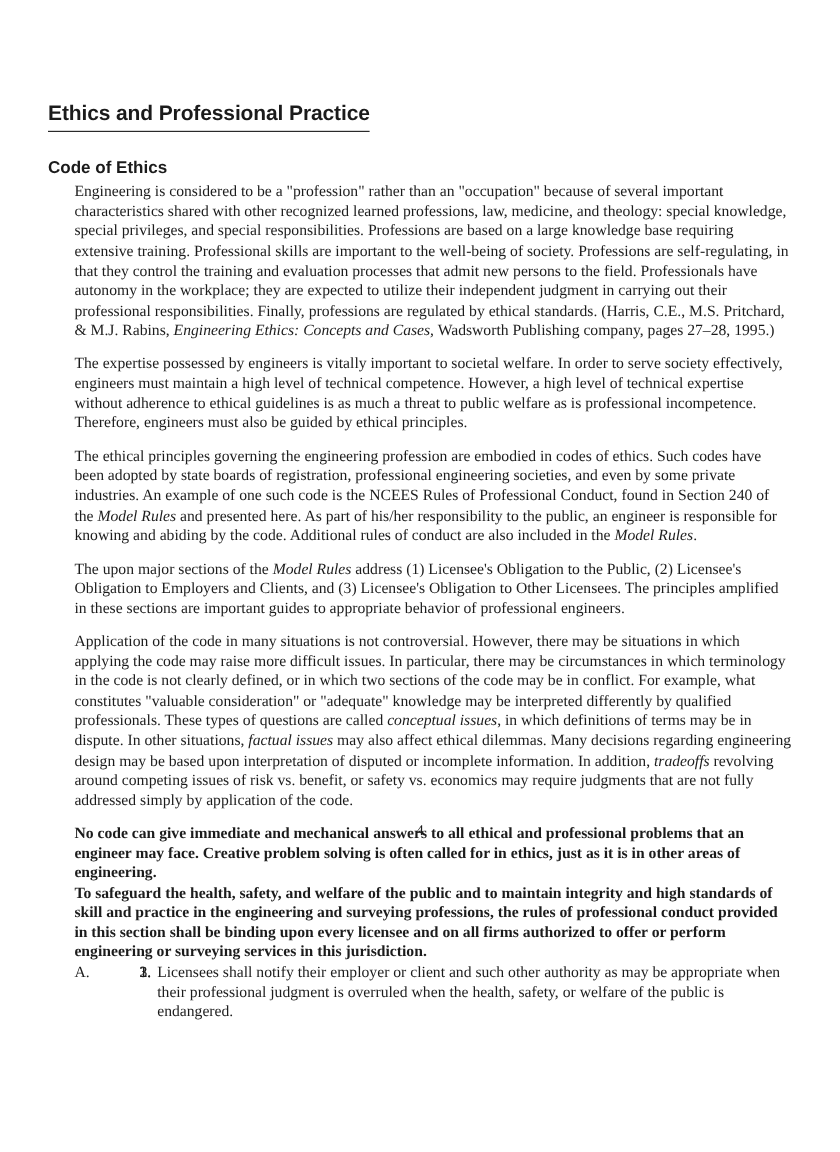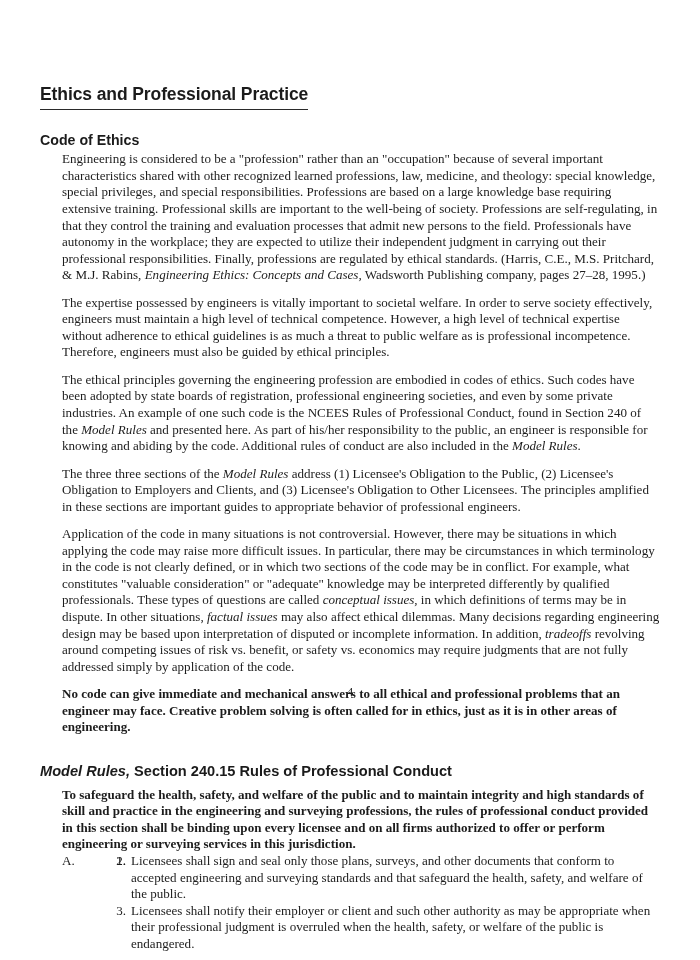--- a/index.html
+++ b/index.html
@@ -138,40 +138,38 @@
 <div class="page">
 
   <h1 class="doc-title">Ethics and Professional Practice</h1>
 
   <h2 class="section-heading">Code of Ethics</h2>
 
   <div class="body-block">
     <p class="para"><span>Engineering is considered to be a "profession" rather than an "occupation" because of several important characteristics shared with other recognized learned professions, law, medicine, and theology: special knowledge, special privileges, and special responsibilities. Professions are based on a large knowledge base requiring extensive training. Professional skills are important to the well-being of society. Professions are self-regulating, in that they control the training and evaluation processes that admit new persons to the field. Professionals have autonomy in the workplace; they are expected to utilize their independent judgment in carrying out their professional responsibilities. Finally, professions are regulated by ethical standards. (Harris, C.E., M.S. Pritchard, &amp; M.J. Rabins, </span><span class="it">Engineering Ethics: Concepts and Cases,</span><span> Wadsworth Publishing company, pages 27–28, 1995.)</span></p>
     <p class="para"><span>The expertise possessed by engineers is vitally important to societal welfare. In order to serve society effectively, engineers must maintain a high level of technical competence. However, a high level of technical expertise without adherence to ethical guidelines is as much a threat to public welfare as is professional incompetence. Therefore, engineers must also be guided by ethical principles.</span></p>
     <p class="para"><span>The ethical principles governing the engineering profession are embodied in codes of ethics. Such codes have been adopted by state boards of registration, professional engineering societies, and even by some private industries. An example of one such code is the NCEES Rules of Professional Conduct, found in Section 240 of the </span><span class="it">Model Rules</span><span> and presented here. As part of his/her responsibility to the public, an engineer is responsible for knowing and abiding by the code. Additional rules of conduct are also included in the </span><span class="it">Model Rules</span><span>.</span></p>
-    <p class="para"><span>The three three sections of the </span><span class="it">Model Rules</span><span> address (1) Licensee's Obligation to the Public, (2) Licensee's Obligation to Employers and Clients, and (3) Licensee's Obligation to Other Licensees. The principles amplified in these sections are important guides to appropriate behavior of professional engineers.</span></p>
+    <p class="para"><span>The upon major sections of the </span><span class="it">Model Rules</span><span> address (1) Licensee's Obligation to the Public, (2) Licensee's Obligation to Employers and Clients, and (3) Licensee's Obligation to Other Licensees. The principles amplified in these sections are important guides to appropriate behavior of professional engineers.</span></p>
     <p class="para"><span>Application of the code in many situations is not controversial. However, there may be situations in which applying the code may raise more difficult issues. In particular, there may be circumstances in which terminology in the code is not clearly defined, or in which two sections of the code may be in conflict. For example, what constitutes "valuable consideration" or "adequate" knowledge may be interpreted differently by qualified professionals. These types of questions are called </span><span class="it">conceptual issues</span><span>, in which definitions of terms may be in dispute. In other situations, </span><span class="it">factual issues</span><span> may also affect ethical dilemmas. Many decisions regarding engineering design may be based upon interpretation of disputed or incomplete information. In addition, </span><span class="it">tradeoffs</span><span> revolving around competing issues of risk vs. benefit, or safety vs. economics may require judgments that are not fully addressed simply by application of the code.</span></p>
     <p class="para tight"><span>No code can give immediate and mechanical answers to all ethical and professional problems that an engineer may face. Creative problem solving is often called for in ethics, just as it is in other areas of engineering.</span></p>
   </div>
 
-  <h2 class="section-heading-2"><span class="it">Model Rules,</span><span> Section 240.15 Rules of Professional Conduct</span></h2>
 
   <div class="body-block">
     <p class="para tight">To safeguard the health, safety, and welfare of the public and to maintain integrity and high standards of skill and practice in the engineering and surveying professions, the rules of professional conduct provided in this section shall be binding upon every licensee and on all firms authorized to offer or perform engineering or surveying services in this jurisdiction.</p>
 
     <ol class="level-a">
       <li>
         <span class="marker">A.</span>
         <ol class="level-num">
           <li>
             <span class="marker">1.</span>
           </li>
           <li>
             <span class="marker">2.</span>
-            <span>Licensees shall sign and seal only those plans, surveys, and other documents that conform to accepted engineering and surveying standards and that safeguard the health, safety, and welfare of the public.</span>
           </li>
           <li>
             <span class="marker">3.</span>
             <span>Licensees shall notify their employer or client and such other authority as may be appropriate when their professional judgment is overruled when the health, safety, or welfare of the public is endangered.</span>
           </li>
 
         </ol>
       </li>
     </ol>
   </div>

